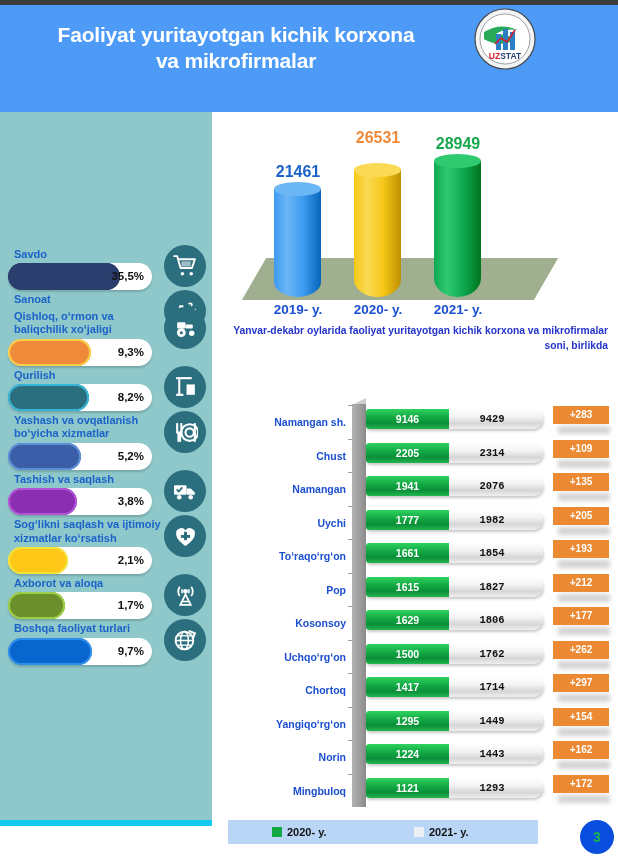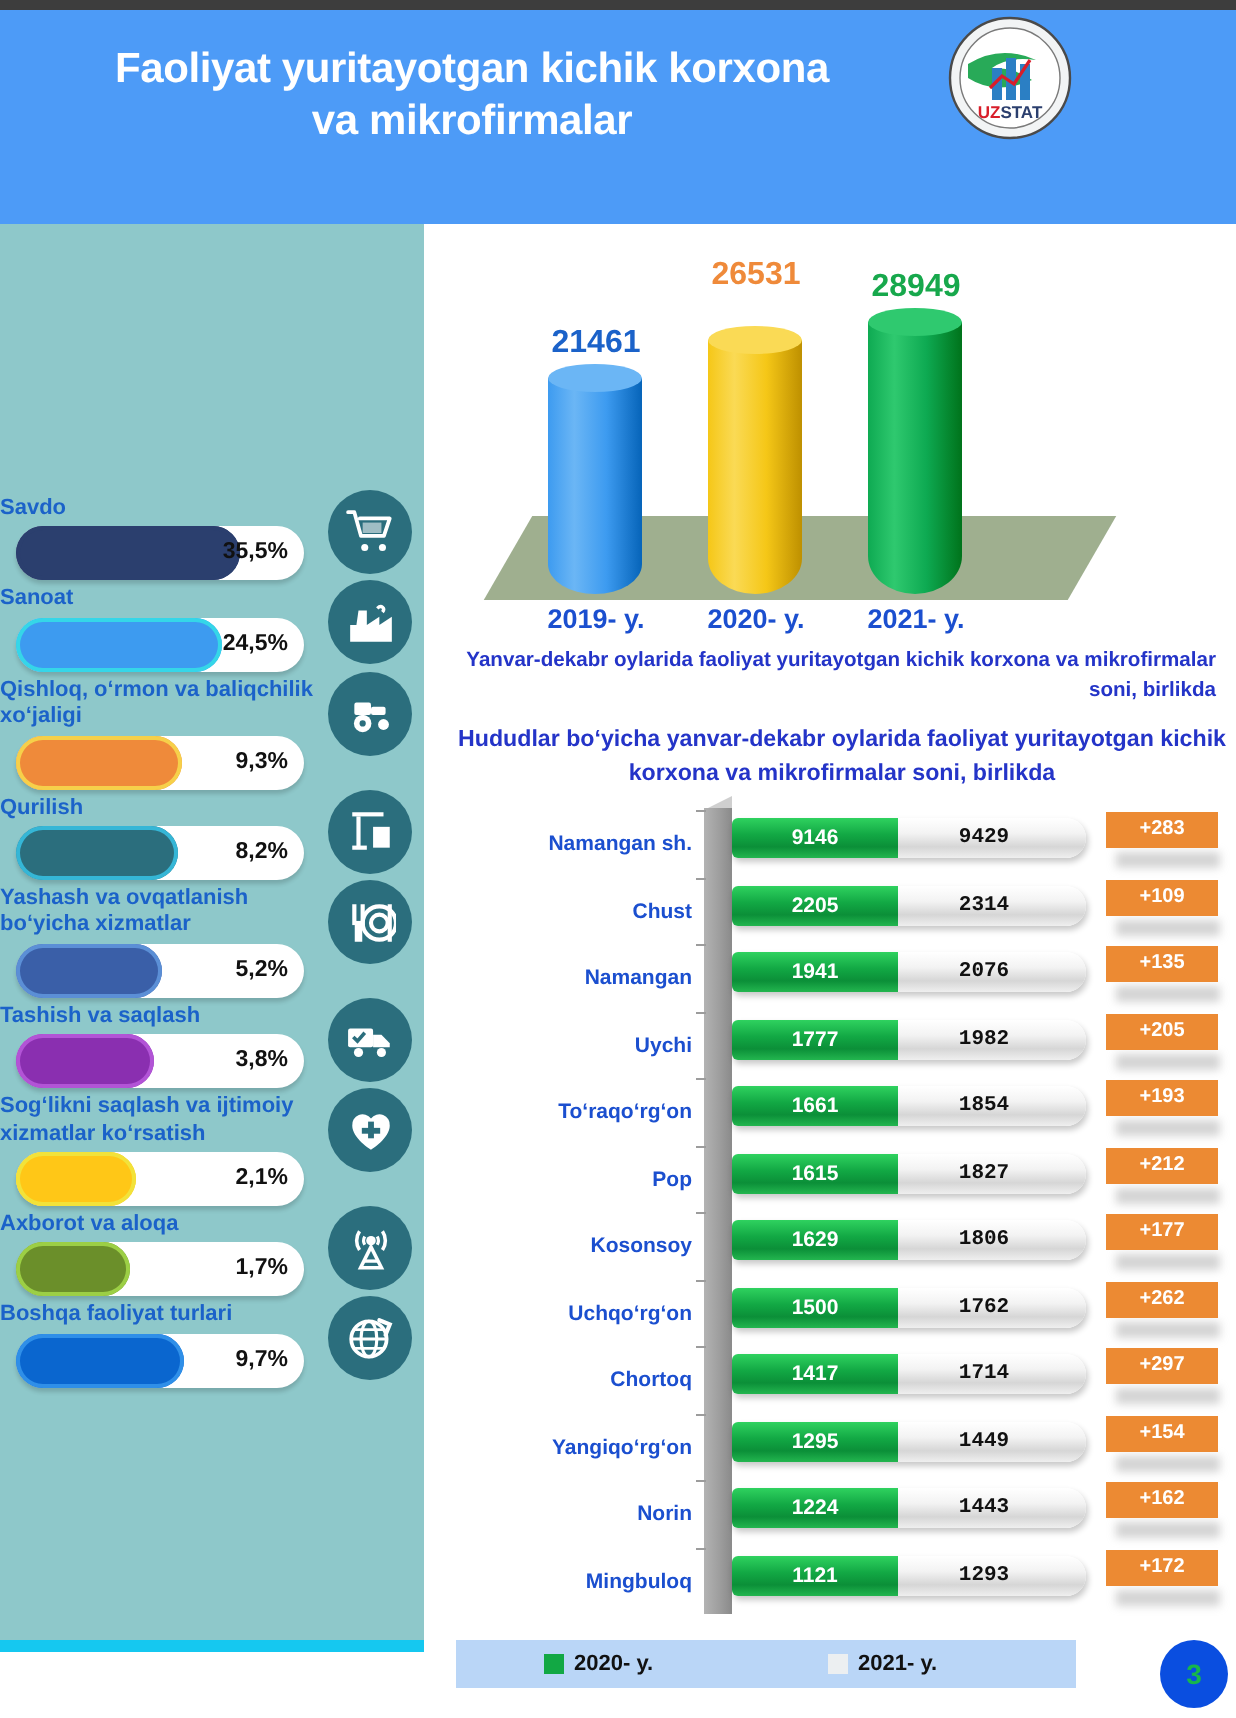--- a/index.html
+++ b/index.html
@@ -52,21 +52,21 @@
     text-align: center;
     color: #26436e;
     font-size: 11.4px; font-weight: bold; line-height: 1.42;
   }
   #bars-list {
     position: absolute; left: 0; top: 133px; width: 212px;
   }
   .bar-block { position: relative; width: 212px; }
   .bar-label {
     color: #1b62c9; font-size: 11px; font-weight: bold;
-    line-height: 1.22; padding-top: 3px;
+    line-height: 1.22; padding-left: 14px; padding-top: 3px;
     width: 170px;
   }
   .bar-track {
     position: relative;
     margin-left: 8px;
     width: 144px; height: 27px;
     background: #ffffff;
     border-radius: 14px;
     box-shadow: 0 2px 2px rgba(0,0,0,.16);
     margin-top: 2px;
@@ -245,24 +245,20 @@
             <svg viewBox="0 0 24 24" aria-hidden="true">
               <path d="M1 2h3l3.2 11.4h11L21 5H6.6" stroke="#fff" stroke-width="1.8" fill="none" stroke-linecap="round" stroke-linejoin="round"></path>
               <circle cx="9" cy="19" r="1.7"></circle>
               <circle cx="17.5" cy="19" r="1.7"></circle>
               <rect x="8" y="7" width="9" height="5" fill="#fff" opacity=".55"></rect>
             </svg>
           </div>
         </div>
         <div class="bar-block">
           <div class="bar-label">Sanoat</div>
-          <div class="bar-track">
-            <div class="bar-fill" style="width: 103.225px; background: rgb(61, 155, 240); box-shadow: rgb(53, 214, 232) 0px 0px 0px 2px inset;"></div>
-            <div class="bar-pct">24,5%</div>
-          </div>
           <div class="bar-icon" style="top: 0px;">
             <svg viewBox="0 0 24 24" aria-hidden="true">
               <path d="M2 21h20V9l-6 4V9l-6 4V6H6l-1 7H2z"></path>
               <path d="M15 5c2-2 4 0 2.5 1.8" stroke="#fff" stroke-width="1.6" fill="none"></path>
             </svg>
           </div>
         </div>
         <div class="bar-block">
           <div class="bar-label">Qishloq, o‘rmon va baliqchilik xo‘jaligi</div>
           <div class="bar-track">
@@ -393,21 +389,20 @@
         <div class="cyl-yr" style="left: 124px;">2020- y.</div>
         <div class="cyl" style="left: 220px; height: 136px; background: linear-gradient(90deg, rgb(14, 170, 82) 0%, rgb(47, 201, 111) 28%, rgb(14, 170, 82) 62%, rgb(0, 115, 27) 100%);">
           <div style="position: absolute; left: 0px; top: -7px; width: 47px; height: 14px; border-radius: 50%; background: rgb(47, 201, 111);"></div>
         </div>
         <div class="cyl-val" style="left: 209px; bottom: 207px; color: rgb(23, 168, 76);">28949</div>
         <div class="cyl-yr" style="left: 204px;">2021- y.</div>
       </div>
     <div id="cyl-caption">Yanvar-dekabr oylarida faoliyat yuritayotgan kichik korxona va mikrofirmalar soni, birlikda</div>
   </div>
 
-  <div id="region-title">Hududlar bo‘yicha yanvar-dekabr oylarida faoliyat yuritayotgan kichik korxona va mikrofirmalar soni, birlikda</div>
   <div id="axis-wall-top"></div>
   <div id="axis-wall"></div>
   <div id="region-rows">
       <div class="reg-row">
         <div class="reg-tick"></div>
         <div class="reg-name">Namangan sh.</div>
         <div class="reg-bar">
           <div class="reg-bar-green"></div>
           <div class="reg-v2020">9146</div>
           <div class="reg-v2021">9429</div>

